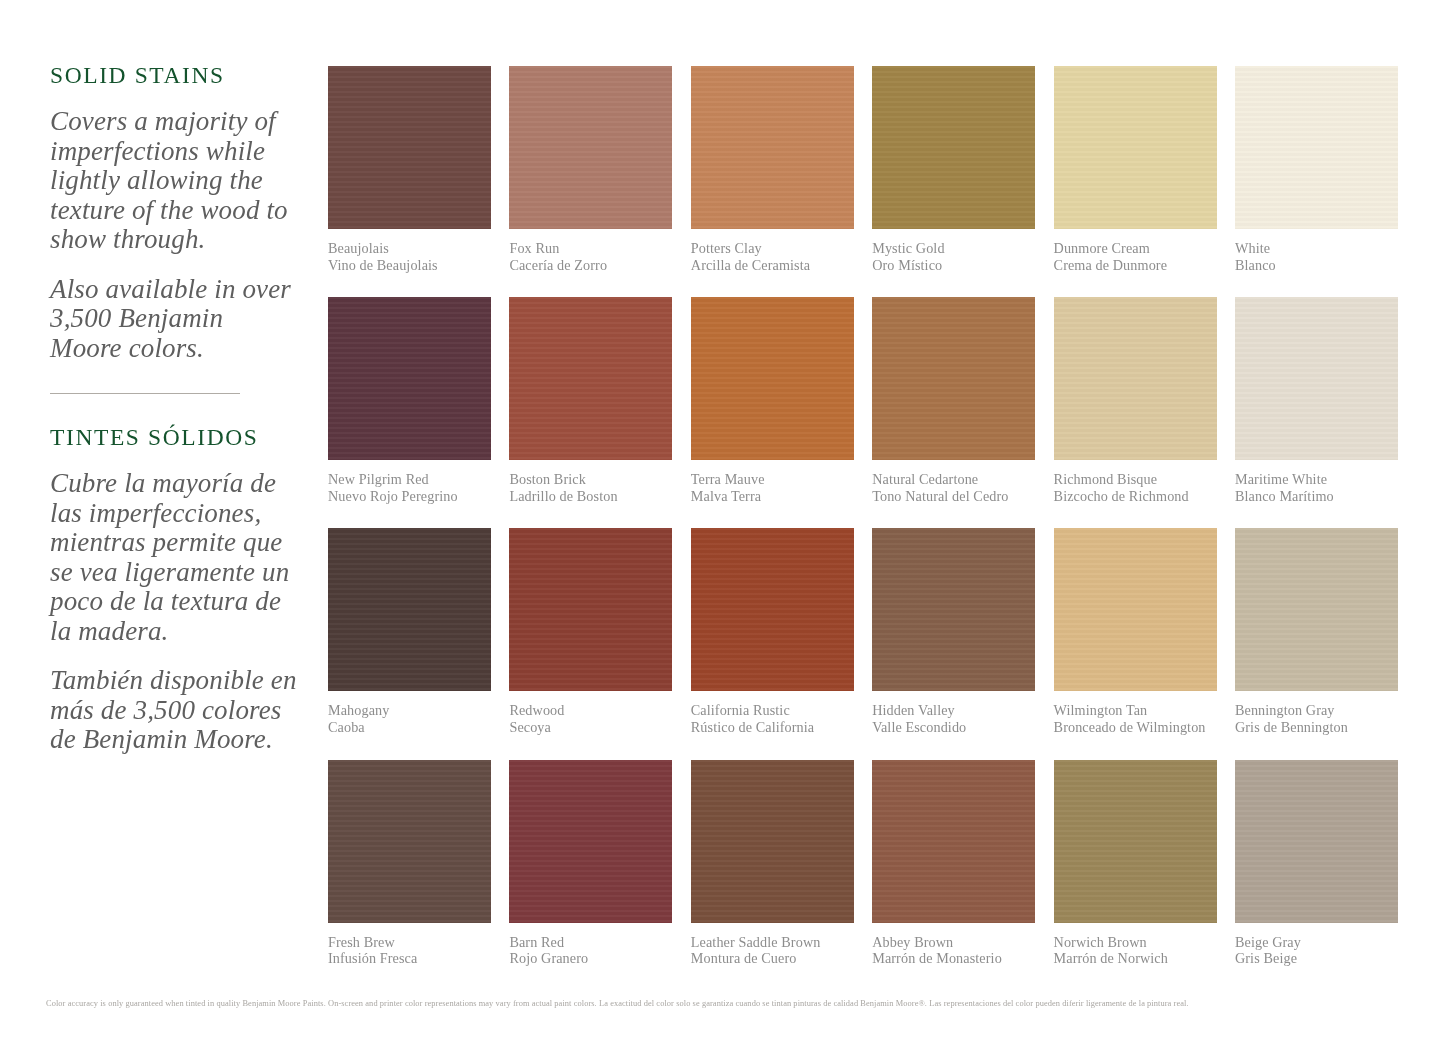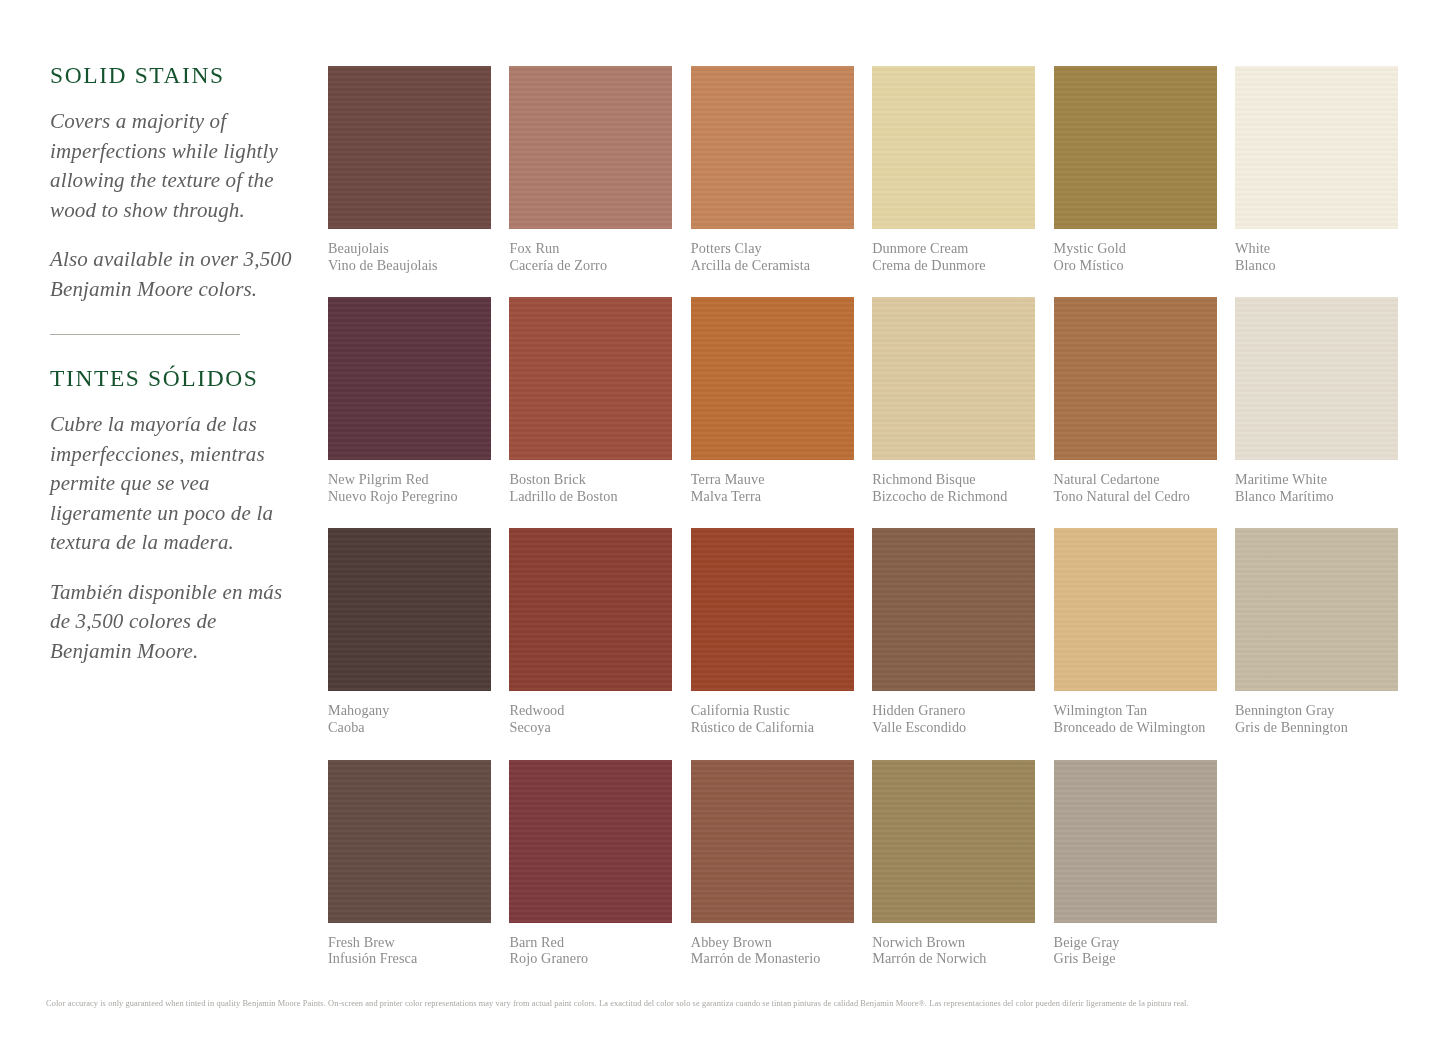--- a/index.html
+++ b/index.html
@@ -27,21 +27,21 @@
     font-family: "Liberation Serif", "DejaVu Serif", serif;
     font-size: 23.5px;
     letter-spacing: 1.6px;
     color: #14532d;
     font-weight: 400;
     margin: 0 0 18px 0;
     white-space: nowrap;
   }
   .blurb {
     font-style: italic;
-    font-size: 21px;
+    font-size: 27px;
     line-height: 29.5px;
     color: #5e5e5e;
     margin: 0 0 20px 0;
     letter-spacing: 0.15px;
   }
   .blurb:last-child { margin-bottom: 0; }
   .divider {
     width: 190px;
     height: 1px;
     background: #b0aca6;
@@ -145,34 +145,34 @@
       </div>
     </div>
     <div class="cell">
       <div class="swatch" style="background: rgb(197, 133, 90);"></div>
       <div class="names">
         <span class="name-en">Potters Clay</span>
         <span class="name-es">Arcilla de Ceramista</span>
       </div>
     </div>
     <div class="cell">
+      <div class="swatch" style="background: rgb(160, 132, 71);"></div>
+      <div class="names">
+        <span class="name-en">Mystic Gold</span>
+        <span class="name-es">Oro Místico</span>
+      </div>
+    </div>
+    <div class="cell">
       <div class="swatch" style="background: rgb(227, 213, 163);"></div>
       <div class="names">
         <span class="name-en">Dunmore Cream</span>
         <span class="name-es">Crema de Dunmore</span>
       </div>
     </div>
     <div class="cell">
-      <div class="swatch" style="background: rgb(160, 132, 71);"></div>
-      <div class="names">
-        <span class="name-en">Mystic Gold</span>
-        <span class="name-es">Oro Místico</span>
-      </div>
-    </div>
-    <div class="cell">
       <div class="swatch" style="background: rgb(244, 238, 223);"></div>
       <div class="names">
         <span class="name-en">White</span>
         <span class="name-es">Blanco</span>
       </div>
     </div>
     <div class="cell">
       <div class="swatch" style="background: rgb(92, 54, 64);"></div>
       <div class="names">
         <span class="name-en">New Pilgrim Red</span>
@@ -187,34 +187,34 @@
       </div>
     </div>
     <div class="cell">
       <div class="swatch" style="background: rgb(188, 110, 54);"></div>
       <div class="names">
         <span class="name-en">Terra Mauve</span>
         <span class="name-es">Malva Terra</span>
       </div>
     </div>
     <div class="cell">
+      <div class="swatch" style="background: rgb(168, 115, 73);"></div>
+      <div class="names">
+        <span class="name-en">Natural Cedartone</span>
+        <span class="name-es">Tono Natural del Cedro</span>
+      </div>
+    </div>
+    <div class="cell">
       <div class="swatch" style="background: rgb(220, 201, 160);"></div>
       <div class="names">
         <span class="name-en">Richmond Bisque</span>
         <span class="name-es">Bizcocho de Richmond</span>
       </div>
     </div>
     <div class="cell">
-      <div class="swatch" style="background: rgb(168, 115, 73);"></div>
-      <div class="names">
-        <span class="name-en">Natural Cedartone</span>
-        <span class="name-es">Tono Natural del Cedro</span>
-      </div>
-    </div>
-    <div class="cell">
       <div class="swatch" style="background: rgb(229, 222, 209);"></div>
       <div class="names">
         <span class="name-en">Maritime White</span>
         <span class="name-es">Blanco Marítimo</span>
       </div>
     </div>
     <div class="cell">
       <div class="swatch" style="background: rgb(78, 60, 56);"></div>
       <div class="names">
         <span class="name-en">Mahogany</span>
@@ -231,21 +231,21 @@
     <div class="cell">
       <div class="swatch" style="background: rgb(155, 69, 42);"></div>
       <div class="names">
         <span class="name-en">California Rustic</span>
         <span class="name-es">Rústico de California</span>
       </div>
     </div>
     <div class="cell">
       <div class="swatch" style="background: rgb(133, 96, 74);"></div>
       <div class="names">
-        <span class="name-en">Hidden Granero</span>
+        <span class="name-en">Hidden Valley</span>
         <span class="name-es">Valle Escondido</span>
       </div>
     </div>
     <div class="cell">
       <div class="swatch" style="background: rgb(220, 186, 134);"></div>
       <div class="names">
         <span class="name-en">Wilmington Tan</span>
         <span class="name-es">Bronceado de Wilmington</span>
       </div>
     </div>
@@ -264,20 +264,27 @@
       </div>
     </div>
     <div class="cell">
       <div class="swatch" style="background: rgb(125, 58, 62);"></div>
       <div class="names">
         <span class="name-en">Barn Red</span>
         <span class="name-es">Rojo Granero</span>
       </div>
     </div>
     <div class="cell">
+      <div class="swatch" style="background: rgb(120, 80, 60);"></div>
+      <div class="names">
+        <span class="name-en">Leather Saddle Brown</span>
+        <span class="name-es">Montura de Cuero</span>
+      </div>
+    </div>
+    <div class="cell">
       <div class="swatch" style="background: rgb(143, 91, 70);"></div>
       <div class="names">
         <span class="name-en">Abbey Brown</span>
         <span class="name-es">Marrón de Monasterio</span>
       </div>
     </div>
     <div class="cell">
       <div class="swatch" style="background: rgb(155, 135, 89);"></div>
       <div class="names">
         <span class="name-en">Norwich Brown</span>

